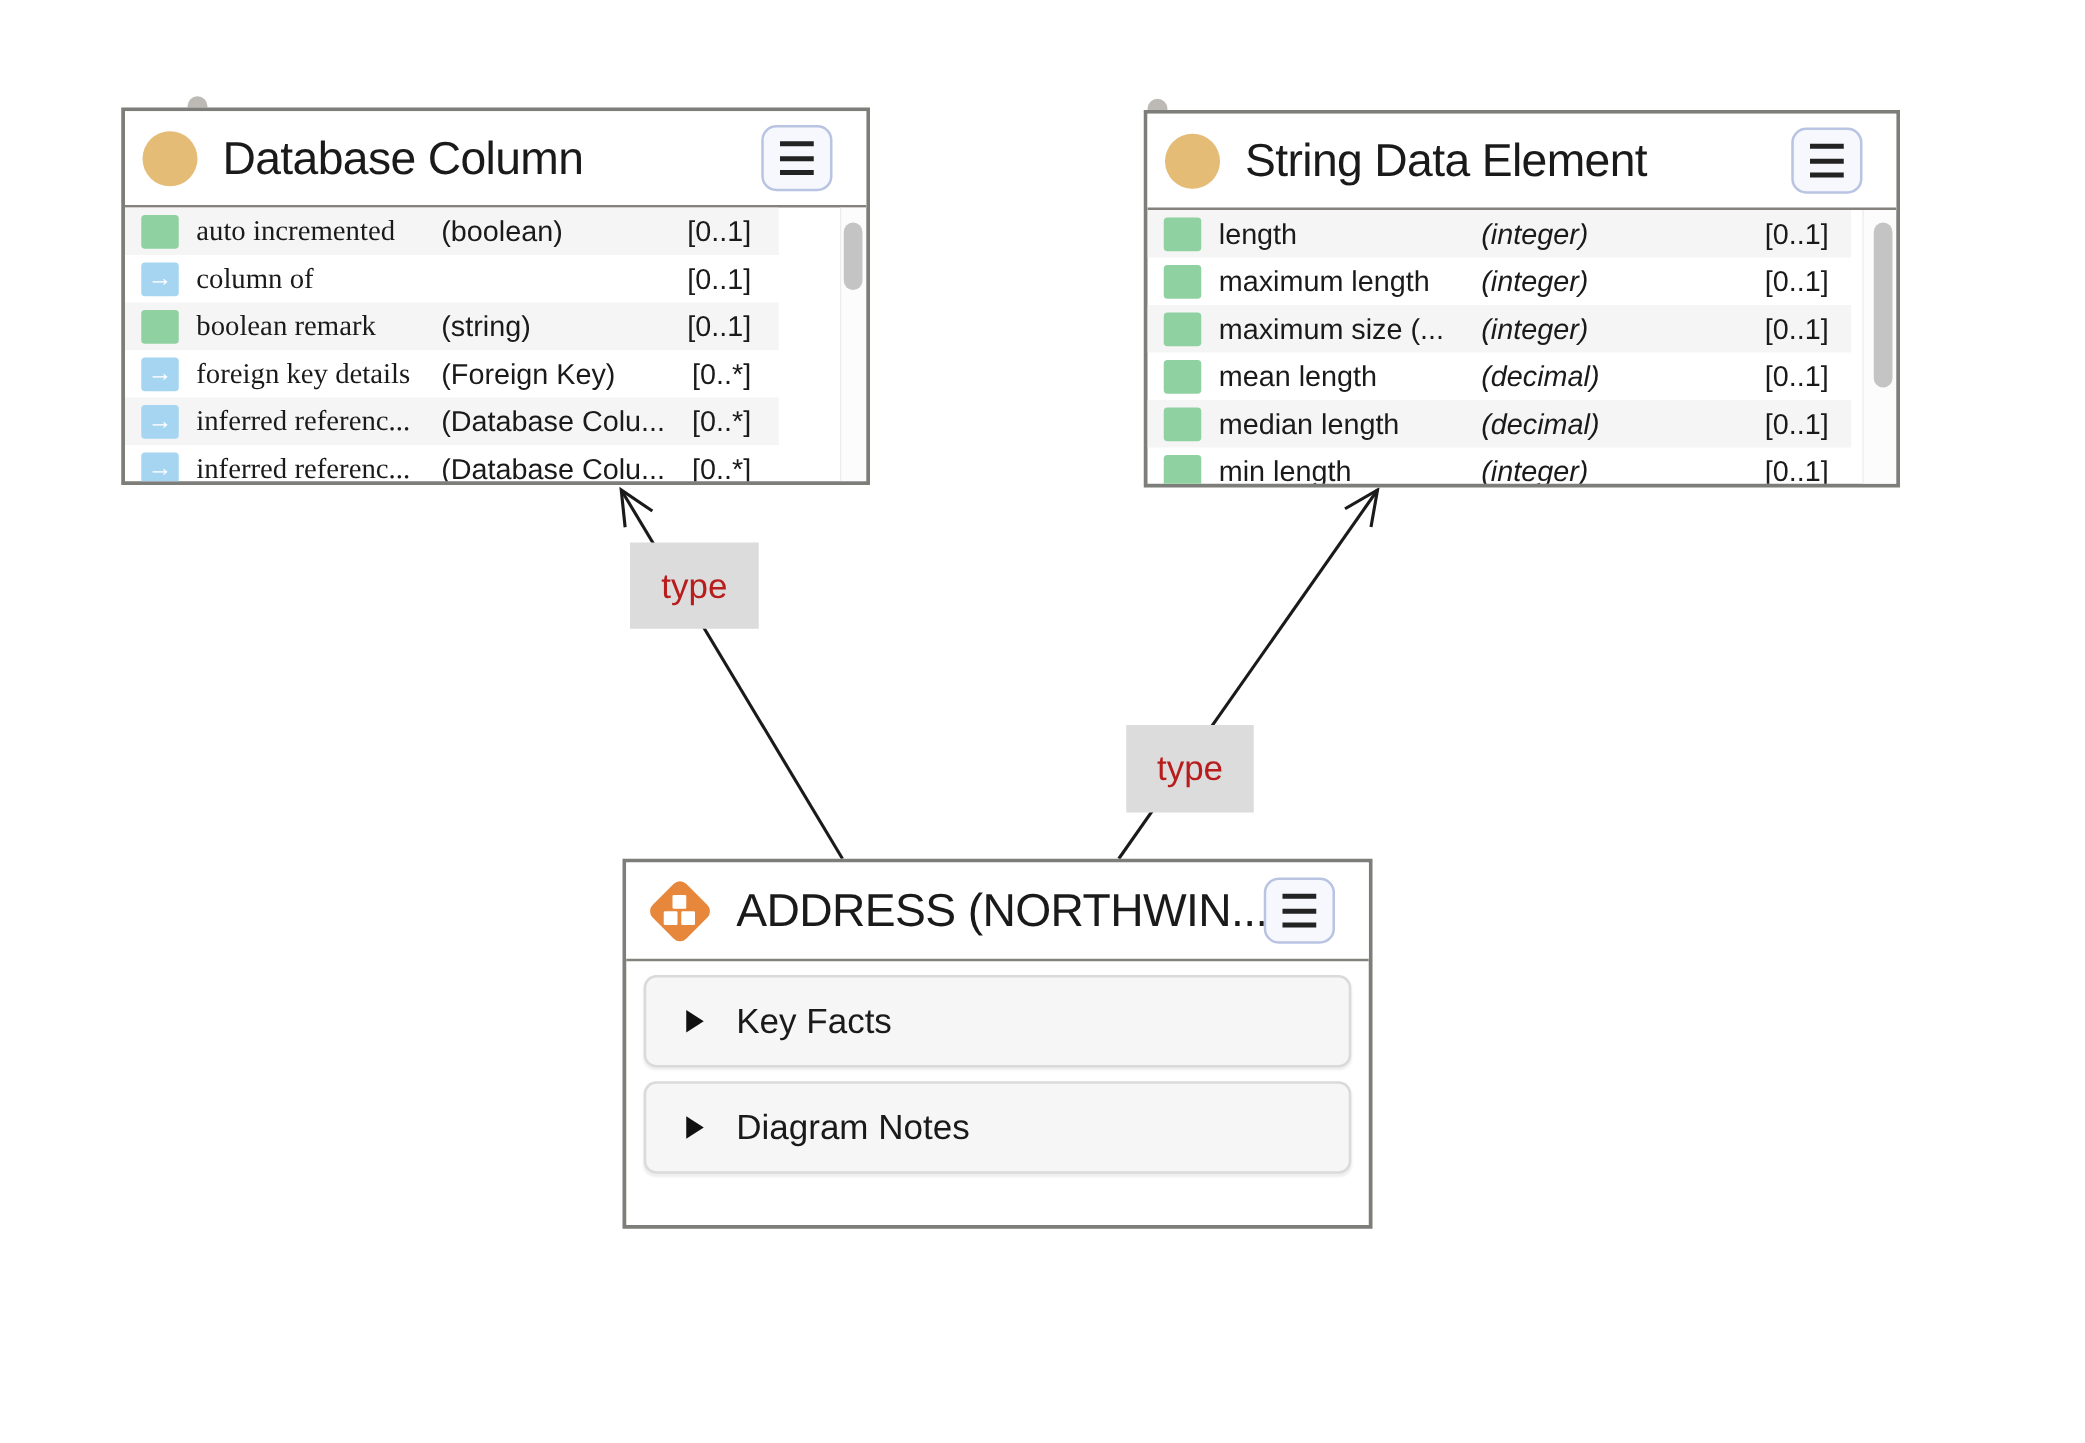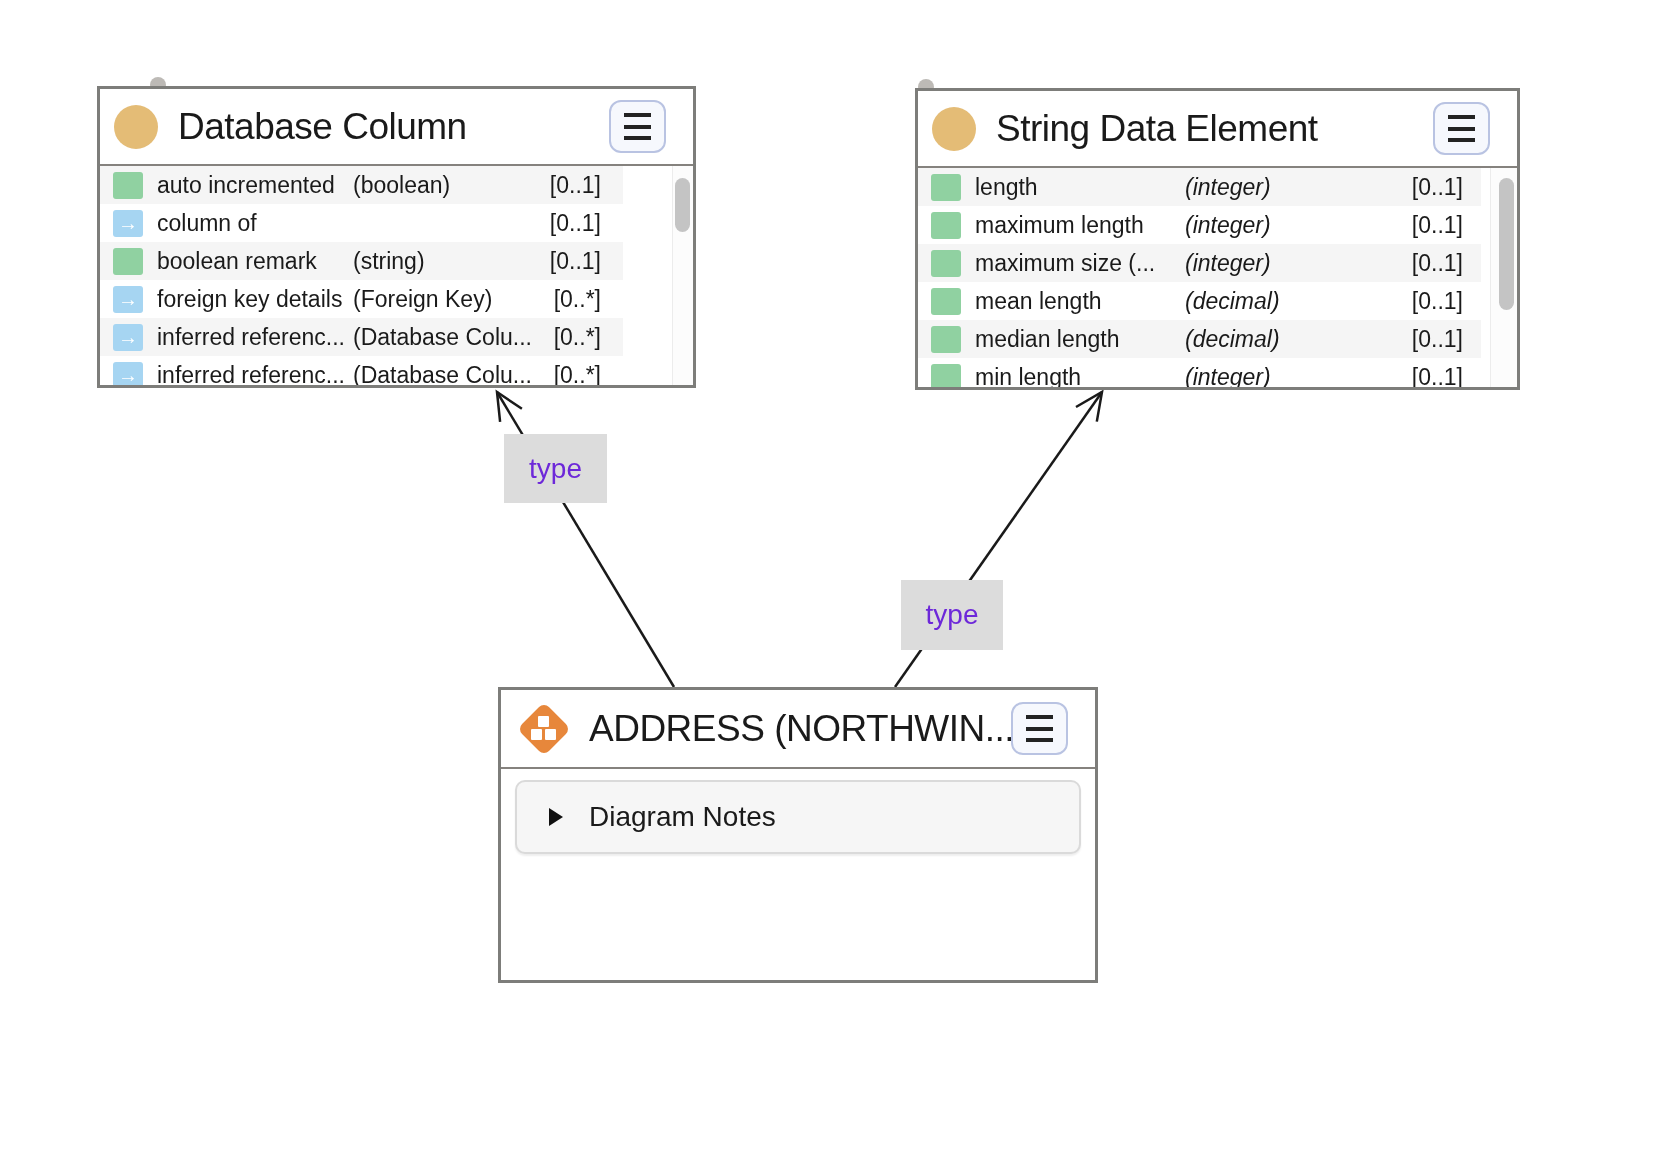--- a/index.html
+++ b/index.html
@@ -4,21 +4,21 @@
 <style>
   html,body{margin:0;padding:0;background:#ffffff;}
   #canvas{
     position:relative;width:1668px;height:1154px;background:#ffffff;overflow:hidden;
     font-family:"Liberation Sans", sans-serif;color:#1a1a1a;
   }
   
   #edge-layer{position:absolute;left:0;top:0;z-index:1;}
   .edge-stroke{stroke:#1a1a1a;stroke-width:2.5;fill:none;}
   .edge-label{
-    position:absolute;z-index:3;background:#dcdcdc;color:#6d28d9;
+    position:absolute;z-index:3;background:#dcdcdc;color:#b91c1c;
     display:flex;align-items:center;justify-content:center;font-size:28px;
   }
   .port-dot{position:absolute;width:16px;height:16px;border-radius:50%;background:#bdbab6;z-index:0;}
   
   .node{
     position:absolute;box-sizing:border-box;background:#fff;
     border:3px solid #7d7d7a;z-index:2;
   }
   .node-header{
     display:flex;align-items:center;box-sizing:border-box;
@@ -49,21 +49,21 @@
   .node--str .prop-row{margin-right:36px;}
   div.prop-row:nth-of-type(odd){background:#f5f5f5;}
   .prop-icon{
     width:30px;height:27px;border-radius:3px;flex:0 0 auto;margin-right:14px;
     display:flex;align-items:center;justify-content:center;
   }
   .icon-attribute{background:#90d1a1;}
   .icon-relation{background:#a6d5f2;}
   .icon-relation::after{content:"\2192";color:#fff;font-size:20px;font-weight:bold;line-height:1;}
   .prop-name,.prop-type{overflow:hidden;}
-  .node--db  .prop-name{width:196px;}
+  .node--db  .prop-name{width:196px;font-family:Liberation Serif, serif;}
   .node--db  .prop-type{width:188px;}
   .node--db  .prop-card{width:60px;text-align:right;}
   .node--str .prop-name{width:210px;}
   .node--str .prop-type{width:218px;font-style:italic;}
   .node--str .prop-card{width:60px;text-align:right;}
   
   .scroll-strip{
     position:absolute;top:0;bottom:0;right:0;border-left:1px solid #ececec;background:#fcfcfc;
   }
   .node--db  .scroll-strip{width:20px;}
@@ -236,20 +236,24 @@
             <div class="cube c3"></div>
         </div>
       </div>
       <div class="node-title">ADDRESS (NORTHWIN...</div>
       <div class="menu-btn">
         <div class="hamburger"></div>
       </div>
     </div>
     <div>
 
+        <div class="section">
+          <span class="tri-right"></span>
+          <span class="section-label">Key Facts</span>
+        </div>
 
         <div class="section">
           <span class="tri-right"></span>
           <span class="section-label">Diagram Notes</span>
         </div>
       </div>
   </div>
 
 </div>
 

